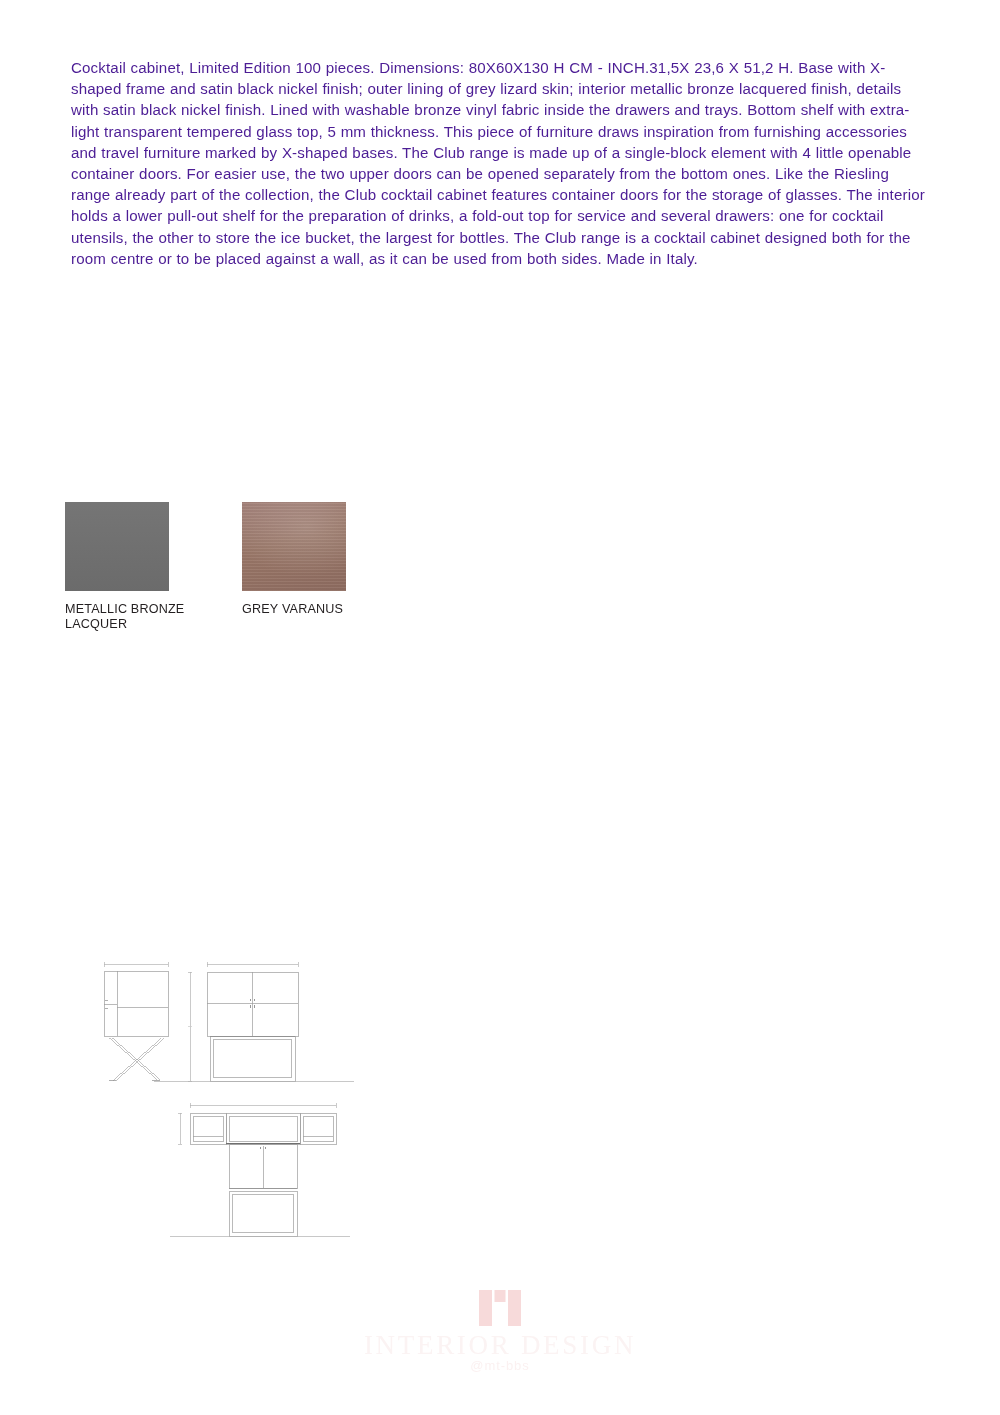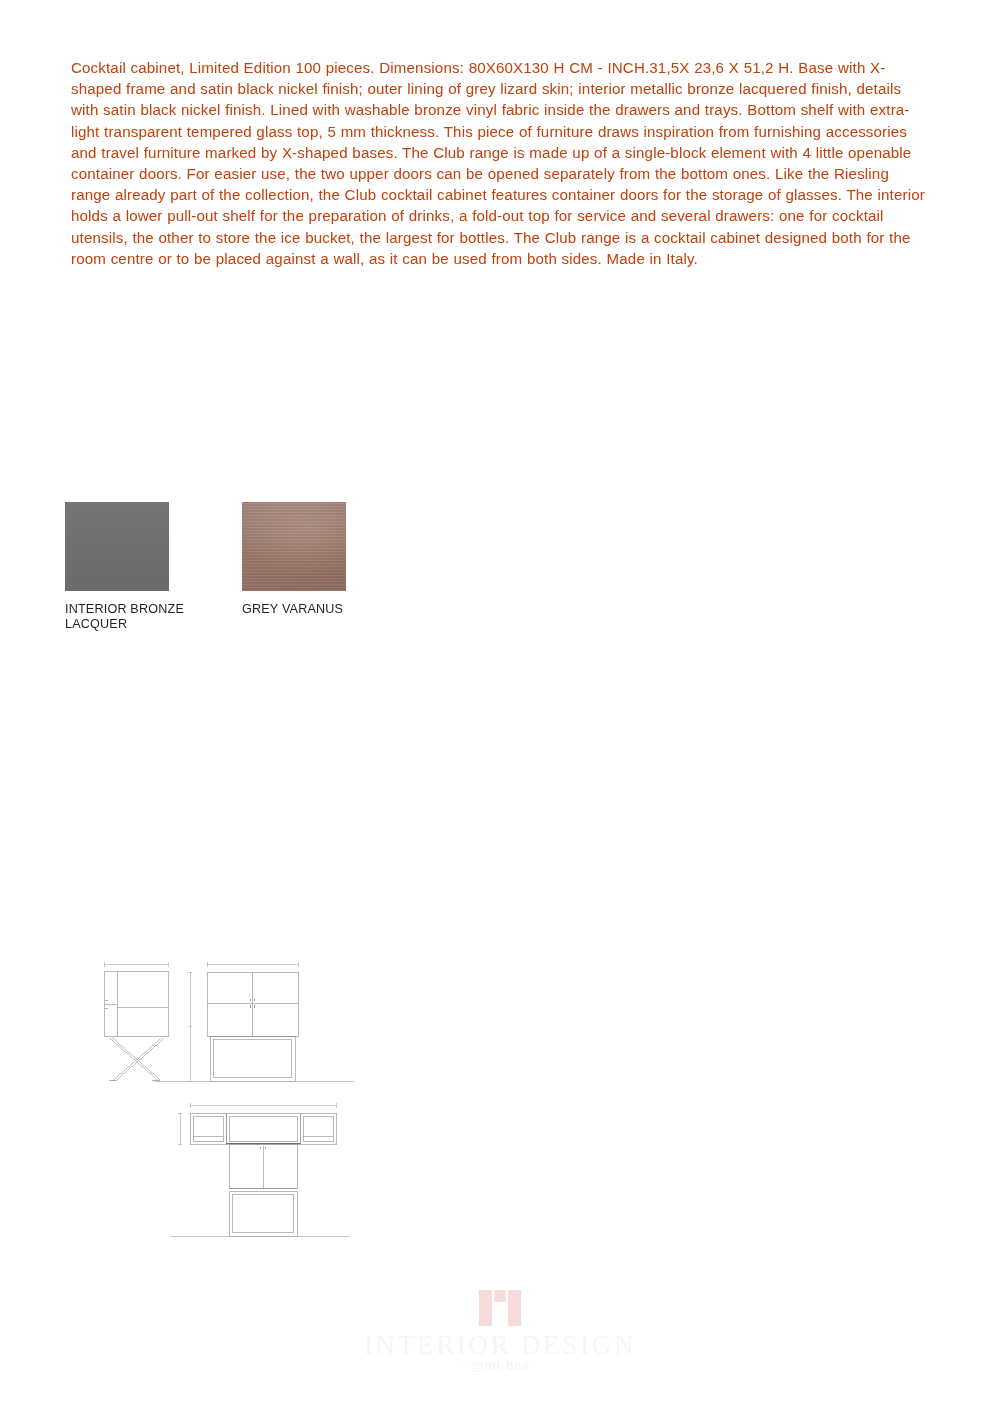--- a/index.html
+++ b/index.html
@@ -22,21 +22,21 @@
     position: absolute;
     left: 71px;
     top: 57px;
     width: 858px;
   }
   #description-text {
     margin: 0;
     font-size: 15.1px;
     line-height: 21.2px;
     text-align: left;
-    color: #c2410c;
+    color: #4c1d95;
     letter-spacing: 0.01em;
     word-spacing: 0.02em;
   }
 
   
   #materials-block {
     position: absolute;
     left: 65px;
     top: 502px;
     width: 420px;
@@ -130,21 +130,21 @@
 <body>
 
 <section id="description-block">
   <p id="description-text">Cocktail cabinet, Limited Edition 100 pieces. Dimensions: 80X60X130 H CM - INCH.31,5X 23,6 X 51,2 H. Base with X-shaped frame and satin black nickel finish; outer lining of grey lizard skin; interior metallic bronze lacquered finish, details with satin black nickel finish. Lined with washable bronze vinyl fabric inside the drawers and trays. Bottom shelf with extra-light transparent tempered glass top, 5 mm thickness. This piece of furniture draws inspiration from furnishing accessories and travel furniture marked by X-shaped bases. The Club range is made up of a single-block element with 4 little openable container doors. For easier use, the two upper doors can be opened separately from the bottom ones. Like the Riesling range already part of the collection, the Club cocktail cabinet features container doors for the storage of glasses. The interior holds a lower pull-out shelf for the preparation of drinks, a fold-out top for service and several drawers: one for cocktail utensils, the other to store the ice bucket, the largest for bottles. The Club range is a cocktail cabinet designed both for the room centre or to be placed against a wall, as it can be used from both sides. Made in Italy.</p>
 </section>
 
 <section id="materials-block">
 
   <div class="swatch-item item-0">
     <span class="swatch-chip chip-0"></span>
-    <div class="swatch-label">INTERIOR BRONZE
+    <div class="swatch-label">METALLIC BRONZE
 LACQUER</div>
   </div>
 
   <div class="swatch-item item-1">
     <span class="swatch-chip chip-1"></span>
     <div class="swatch-label">GREY VARANUS</div>
   </div>
 
 </section>
 

